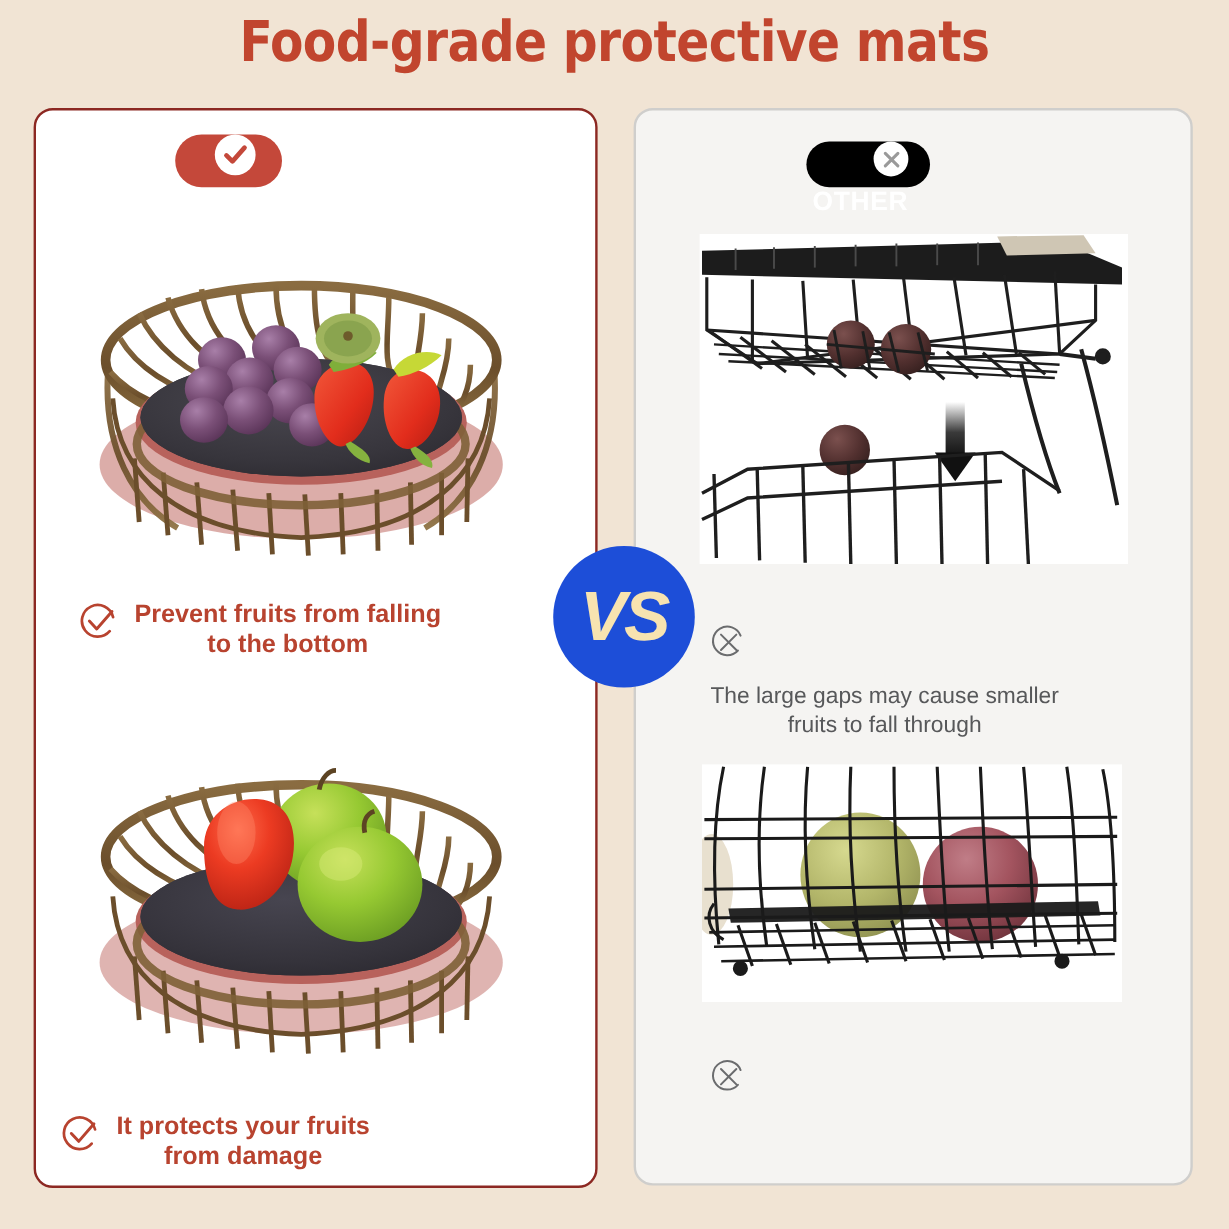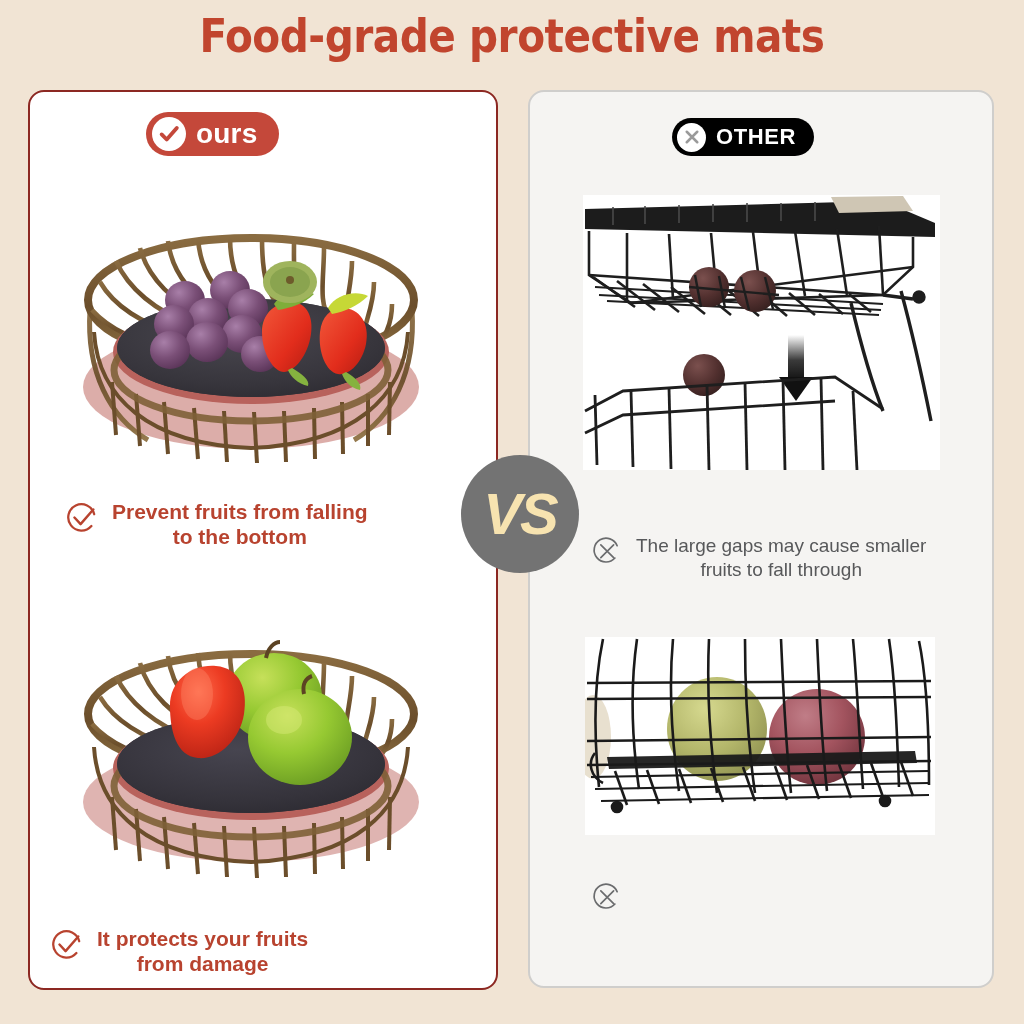--- a/index.html
+++ b/index.html
@@ -41,25 +41,26 @@
   .panel-other {
     left: 528px; top: 90px; width: 466px; height: 898px;
     background: #f5f4f2;
     border: 2px solid #cfcecc;
   }
 
   
   .badge {
     position: absolute;
     display: flex;
-    align-items: center;
+    align-items: flex-end;
     border-radius: 999px;
     height: 44px;
     padding: 0 22px 0 6px;
     gap: 10px;
+    flex-direction: column;
   }
   .badge-ours {
     left: 146px; top: 112px;
     background: #c4483a;
   }
   .badge-other {
     left: 672px; top: 118px;
     background: #000000;
     height: 38px;
     padding: 0 18px 0 5px;
@@ -80,21 +81,21 @@
     letter-spacing: 0.2px;
   }
   .badge-other .badge-label { font-size: 22px; letter-spacing: 0.6px; }
 
   
   .vs-badge {
     position: absolute;
     left: 461px; top: 455px;
     width: 118px; height: 118px;
     border-radius: 50%;
-    background: #737373;
+    background: #1d4ed8;
     display: flex; align-items: center; justify-content: center;
     z-index: 40;
   }
   .vs-label {
     color: #f7e3b0;
     font-size: 58px;
     font-weight: bold;
     font-style: italic;
     letter-spacing: -2px;
     line-height: 1;
@@ -114,21 +115,21 @@
   
   .caption {
     position: absolute;
     display: flex;
     gap: 14px;
     align-items: flex-start;
     text-align: center;
   }
   .caption-ours-top    { left: 66px;  top: 500px; width: 400px; }
   .caption-ours-bottom { left: 51px;  top: 895px; width: 400px; margin-top: 32px; }
-  .caption-other-top    { left: 592px; top: 534px; width: 390px; }
+  .caption-other-top    { left: 592px; top: 518px; width: 390px; flex-direction: column; }
   .caption-other-bottom { left: 592px; top: 880px; width: 390px; }
 
   .caption-text {
     font-size: 21px;
     line-height: 1.18;
     font-weight: bold;
     color: #b8432f;
     white-space: pre-line;
   }
   .caption-other .caption-text {

